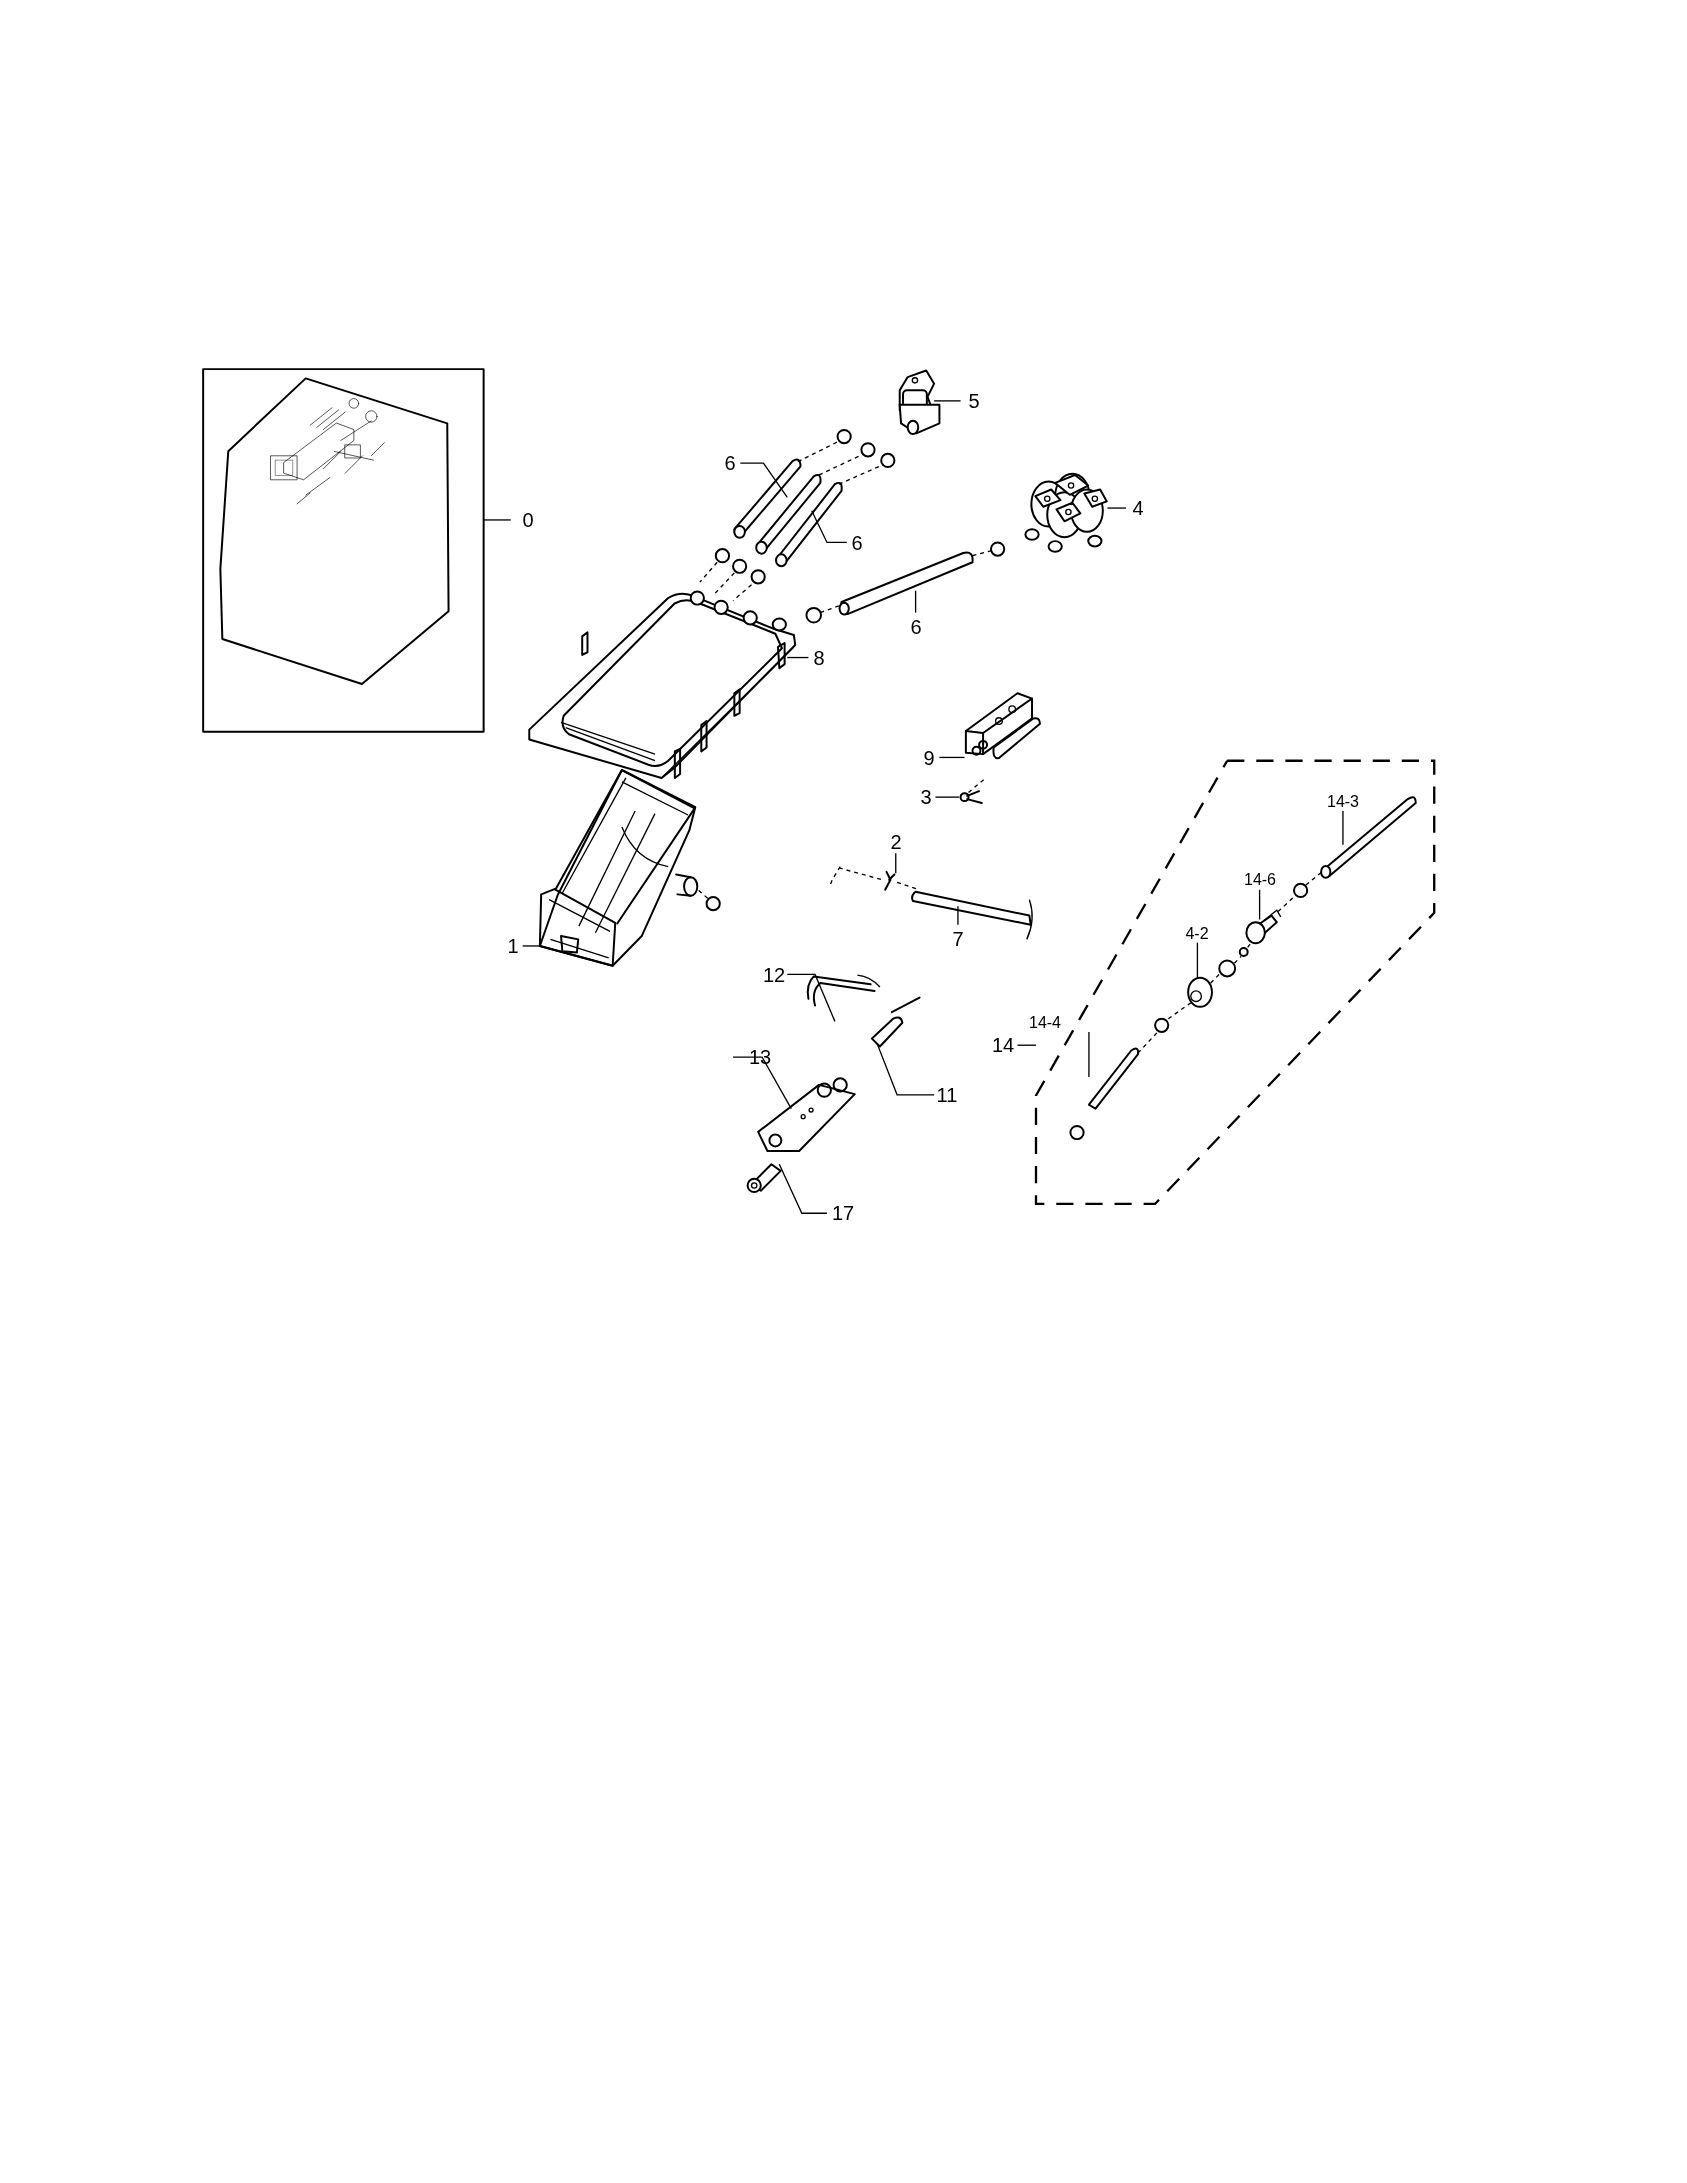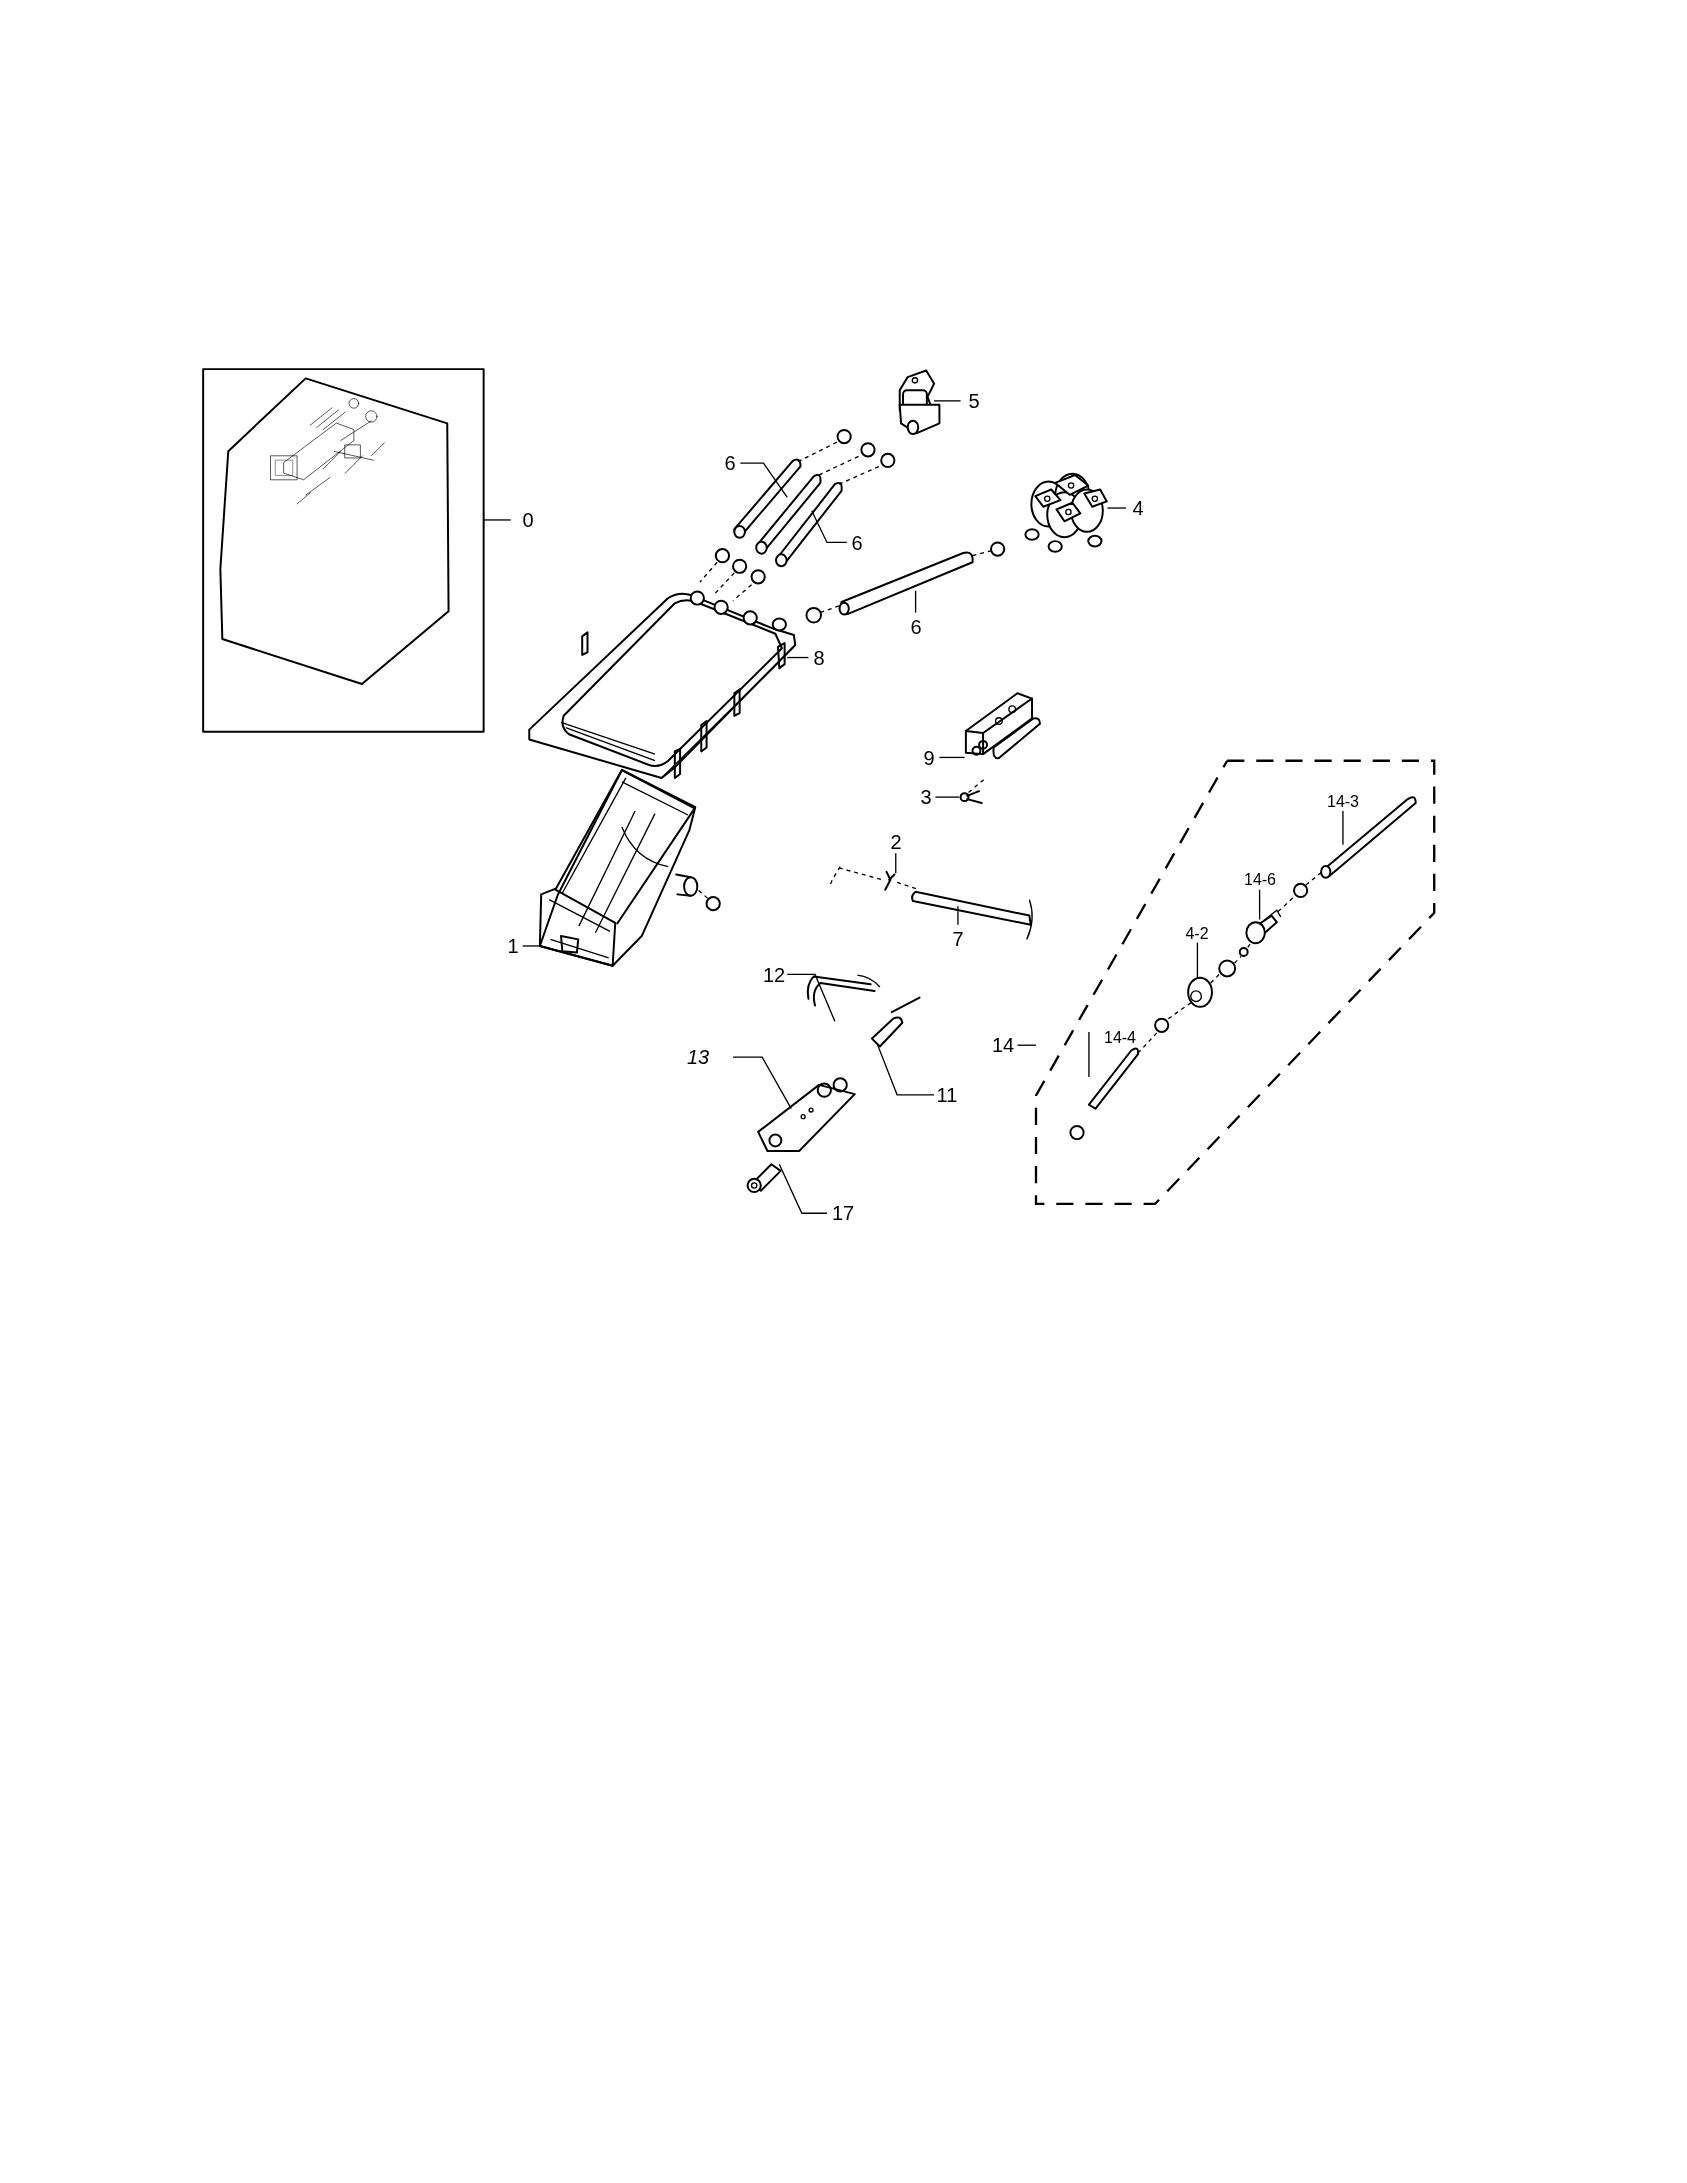--- a/index.html
+++ b/index.html
@@ -245,19 +245,19 @@
 <span class="lbl" style="left:974px;top:401px;">5</span>
 <span class="lbl" style="left:730px;top:463px;">6</span>
 <span class="lbl" style="left:857px;top:543px;">6</span>
 <span class="lbl" style="left:916px;top:627px;">6</span>
 <span class="lbl" style="left:958px;top:939px;">7</span>
 <span class="lbl" style="left:819px;top:658px;">8</span>
 <span class="lbl" style="left:929px;top:758px;">9</span>
 <span class="lbl" style="left:843px;top:1213px;">17</span>
 <span class="lbl" style="left:947px;top:1095px;">11</span>
 <span class="lbl" style="left:774px;top:975px;">12</span>
-<span class="lbl" style="left:698px;top:1057px;font-style:italic;">13</span>
+<span class="lbl" style="left:760px;top:1057px;">13</span>
 <span class="lbl" style="left:1003px;top:1045px;">14</span>
 <span class="lbl" style="left:1260px;top:880px;font-size:16px;">14-6</span>
 <span class="lbl" style="left:1197px;top:934px;font-size:16px;">4-2</span>
 <span class="lbl" style="left:1343px;top:802px;font-size:16px;">14-3</span>
-<span class="lbl" style="left:1120px;top:1023px;font-size:16px;margin-top:15px;">14-4</span>
+<span class="lbl" style="left:1045px;top:1023px;font-size:16px;">14-4</span>
 
 
 </body></html>

